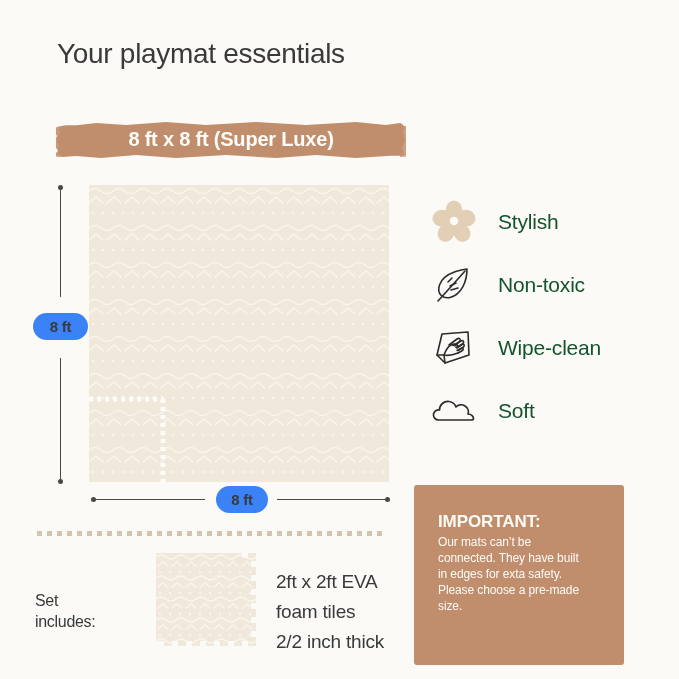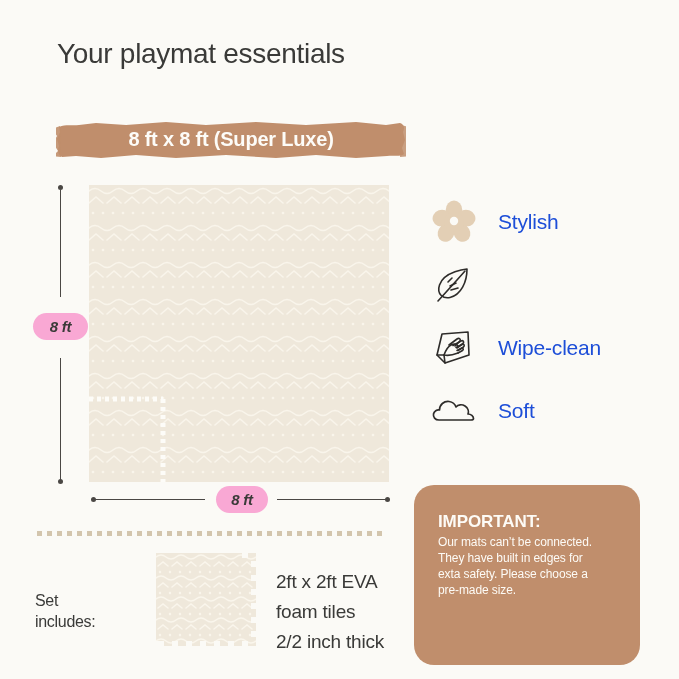--- a/index.html
+++ b/index.html
@@ -103,30 +103,29 @@
     position: absolute;
     top: 499px;
     height: 1px;
     background: #4A4744;
   }
   .dim-h-left  { left: 95px;  width: 110px; }
   .dim-h-right { left: 277px; width: 110px; }
 
   .pill {
     position: absolute;
-    background: #f9a8d4;
+    background: #3b82f6;
     border-radius: 14px;
     font-size: 15px;
     font-weight: 700;
     color: #3A3A38;
     display: flex;
     align-items: center;
     justify-content: center;
     letter-spacing: -0.2px;
-    font-style: italic;
   }
   .pill.v { left: 33px; top: 313px; width: 55px; height: 27px; }
   .pill.h { left: 216px; top: 486px; width: 52px; height: 27px; }
 
   
   .features {
     position: absolute;
     left: 428px;
     top: 190px;
     width: 240px;
@@ -142,34 +141,34 @@
     height: 52px;
     display: flex;
     align-items: center;
     justify-content: center;
     flex: 0 0 52px;
   }
   .feature-label {
     margin-left: 18px;
     font-size: 21px;
     font-weight: 400;
-    color: #1d4ed8;
+    color: #14532d;
     letter-spacing: -0.2px;
     white-space: nowrap;
   }
 
   
   .note {
     position: absolute;
     left: 414px;
     top: 485px;
-    width: 226px;
+    width: 210px;
     height: 180px;
     background: #C08E6C;
-    border-radius: 20px;
+    border-radius: 3px;
     padding: 26px 36px 0 24px;
   }
   .note-heading {
     font-size: 17px;
     font-weight: 700;
     color: #FDFBF6;
     line-height: 1.34;
     letter-spacing: -0.1px;
   }
   .note-body {
@@ -353,20 +352,21 @@
     </div>
 
     <div class="feature-row">
       <span class="feature-icon">
         <svg width="46" height="46" viewBox="0 0 46 46" fill="none" stroke="#2E2C2A" stroke-width="1.6" stroke-linecap="round" stroke-linejoin="round">
           <path d="M36,7 C36,7 13,9 8.5,23 C5.5,32 12,37 19,35.5 C30,33 36,20 36,7 Z"></path>
           <path d="M34,9 C27,17 17,28 7,39"></path>
           <path d="M19,24 L25,21 M20,28 L27,26 M17,20 L21,16"></path>
         </svg>
       </span>
+      <span class="feature-label">Non-toxic</span>
     </div>
 
     <div class="feature-row">
       <span class="feature-icon">
         <svg width="46" height="46" viewBox="0 0 46 46" fill="none" stroke="#2E2C2A" stroke-width="1.6" stroke-linecap="round" stroke-linejoin="round">
           <path d="M11,9 L37,7 L38,30 L14,38 L6,30 Z"></path>
           <path d="M14,38 L13,30 L6,30"></path>
           <path d="M13,30 C13,30 16,22 20,20 C23,18.5 26,19 27,21"></path>
           <path d="M18,20 L26,14 C28,12.5 30,14 29,16 L24,21"></path>
           <path d="M22,20.5 L30,16 C32,15 33.5,17 32,18.5 L26,23"></path>

